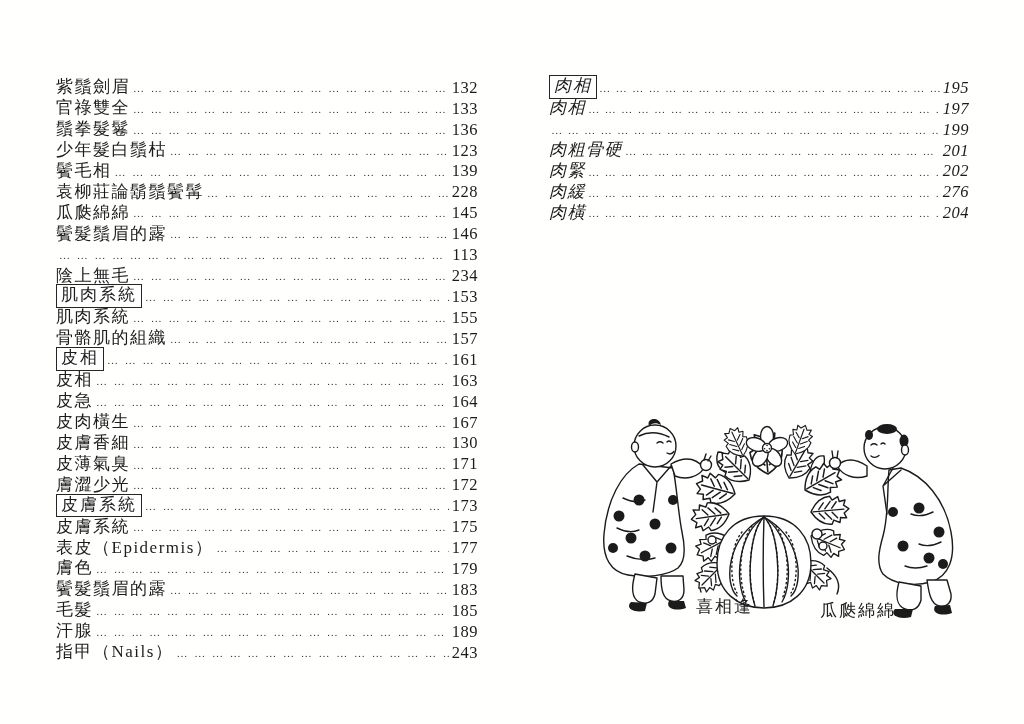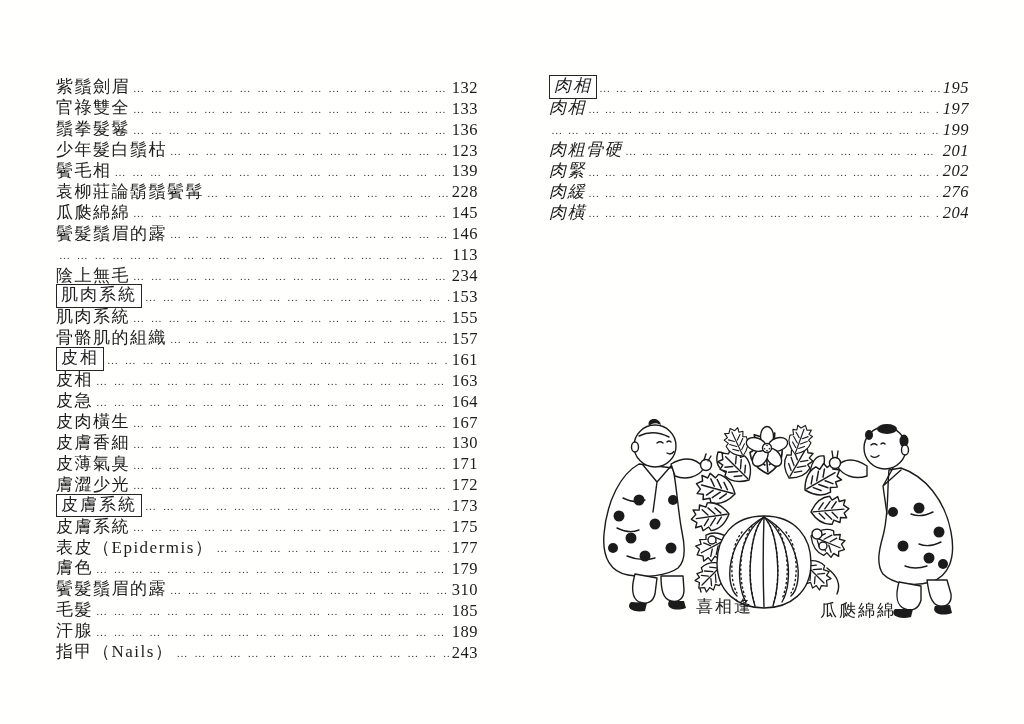--- a/index.html
+++ b/index.html
@@ -179,21 +179,21 @@
 
       <div class="row">
         <span class="title">膚色</span>
         <span class="leader">… … … … … … … … … … … … … … … … … … … … … … … … … … … … … … … … … … … … … … … … </span>
         <span class="num">179</span>
       </div>
 
       <div class="row">
         <span class="title">鬢髮鬚眉的露</span>
         <span class="leader">… … … … … … … … … … … … … … … … … … … … … … … … … … … … … … … … … … … … … … … … </span>
-        <span class="num">310</span>
+        <span class="num">183</span>
       </div>
 
       <div class="row">
         <span class="title">毛髮</span>
         <span class="leader">… … … … … … … … … … … … … … … … … … … … … … … … … … … … … … … … … … … … … … … … </span>
         <span class="num">185</span>
       </div>
 
       <div class="row">
         <span class="title">汗腺</span>

